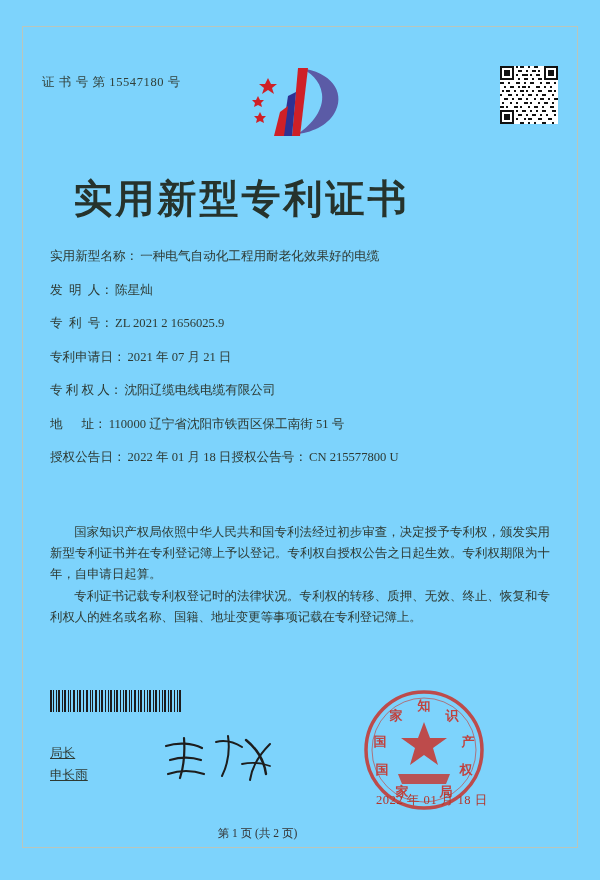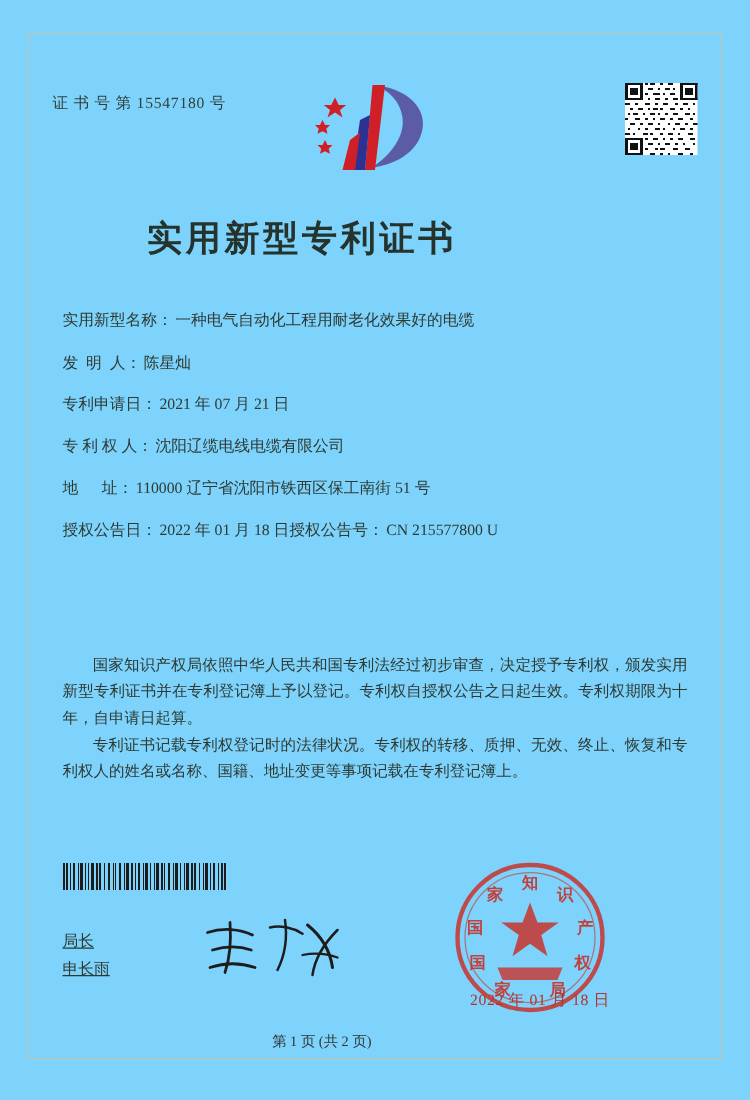--- a/index.html
+++ b/index.html
@@ -46,21 +46,21 @@
     left: 500px; top: 66px;
     width: 58px; height: 58px;
   }
   .title {
     position: absolute;
     left: 0; top: 172px;
     width: 483px;
     text-align: center;
     font-family: "Liberation Serif", serif;
     font-weight: bold;
-    font-size: 28px;
+    font-size: 39px;
     letter-spacing: 3px;
     color: #26332c;
   }
   .fields {
     position: absolute;
     left: 50px; top: 248px;
     width: 500px;
   }
   .field-row {
     display: flex;
@@ -294,20 +294,24 @@
   <div class="fields">
     <div class="field-row">
       <span class="field-label">实用新型名称：</span>
       <span class="field-value">一种电气自动化工程用耐老化效果好的电缆</span>
     </div>
     <div class="field-row">
       <span class="field-label">发  明  人：</span>
       <span class="field-value">陈星灿</span>
     </div>
     <div class="field-row">
+      <span class="field-label">专  利  号：</span>
+      <span class="field-value">ZL 2021 2 1656025.9</span>
+    </div>
+    <div class="field-row">
       <span class="field-label">专利申请日：</span>
       <span class="field-value">2021 年 07 月 21 日</span>
     </div>
     <div class="field-row">
       <span class="field-label">专 利 权 人：</span>
       <span class="field-value">沈阳辽缆电线电缆有限公司</span>
     </div>
     <div class="field-row">
       <span class="field-label">地      址：</span>
       <span class="field-value">110000 辽宁省沈阳市铁西区保工南街 51 号</span>

